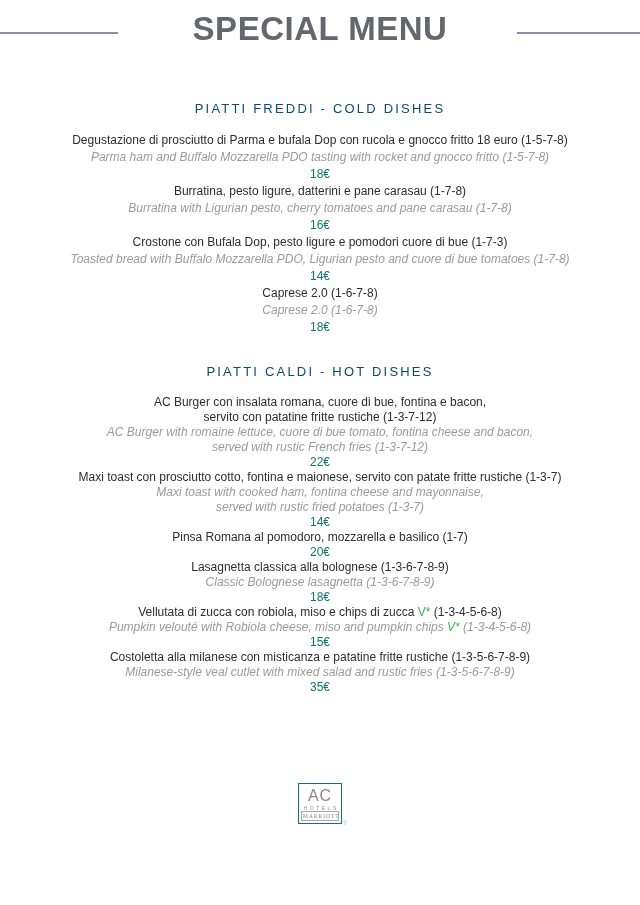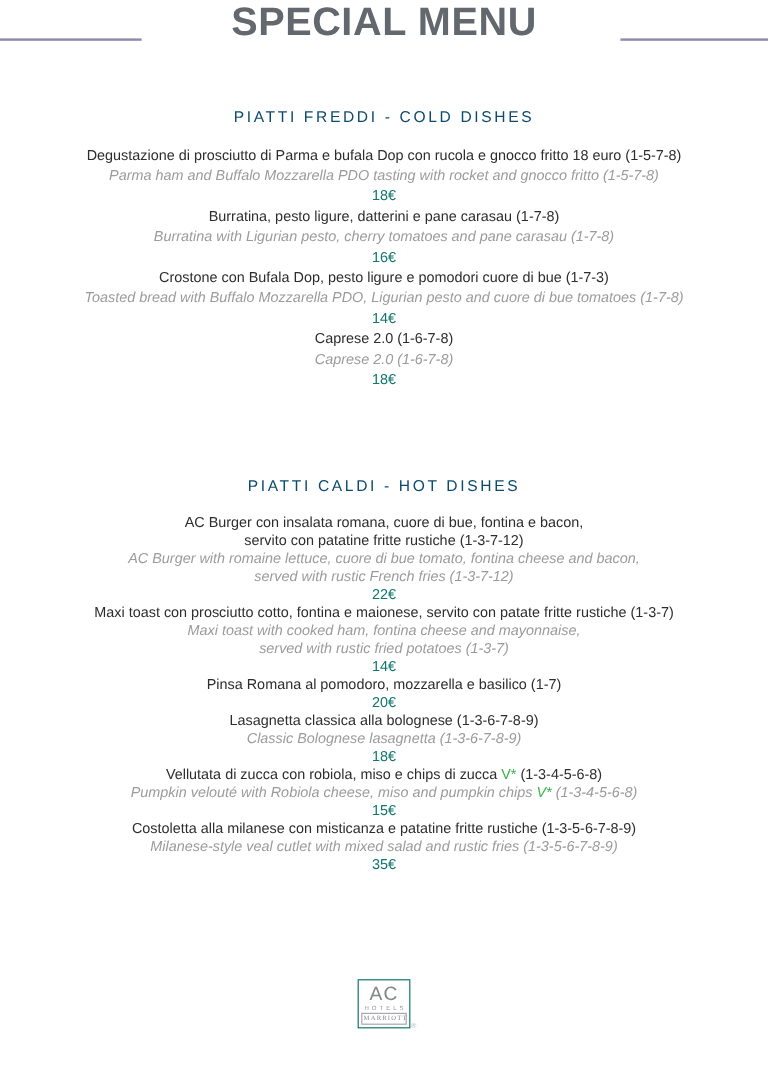--- a/index.html
+++ b/index.html
@@ -16,41 +16,41 @@
   }
   .page {
     position: relative;
     width: 640px;
     height: 905px;
     text-align: center;
     background: #ffffff;
   }
 
   
-  .menu-header { position: relative; }
+  .menu-header { position: relative; padding-top: 11px; }
   .title {
     margin: 0;
     font-size: 33px;
     line-height: 36px;
     font-weight: bold;
     letter-spacing: 0.5px;
     color: var(--title-color, #63686e);
   }
   .rule {
     position: absolute;
     top: 32px;
     height: 2px;
     background: var(--line-color, #8e8aad);
   }
   .rule-left  { left: 0;  width: 118px; }
   .rule-right { right: 0; width: 123px; }
 
   
   .menu-section { margin-top: 54px; }
-  .menu-section + .menu-section { margin-top: 72px; }
+  .menu-section + .menu-section { margin-top: 28px; }
   .section-heading {
     margin: 0;
     font-size: 13px;
     font-weight: 400;
     letter-spacing: 2.2px;
     color: #0c4a6e;
   }
   .items { margin-top: 16px; font-size: 12px; }
   .menu-section:nth-child(1) .items { line-height: 17px; }
   .menu-section:nth-child(2) .items { line-height: 15px; }

